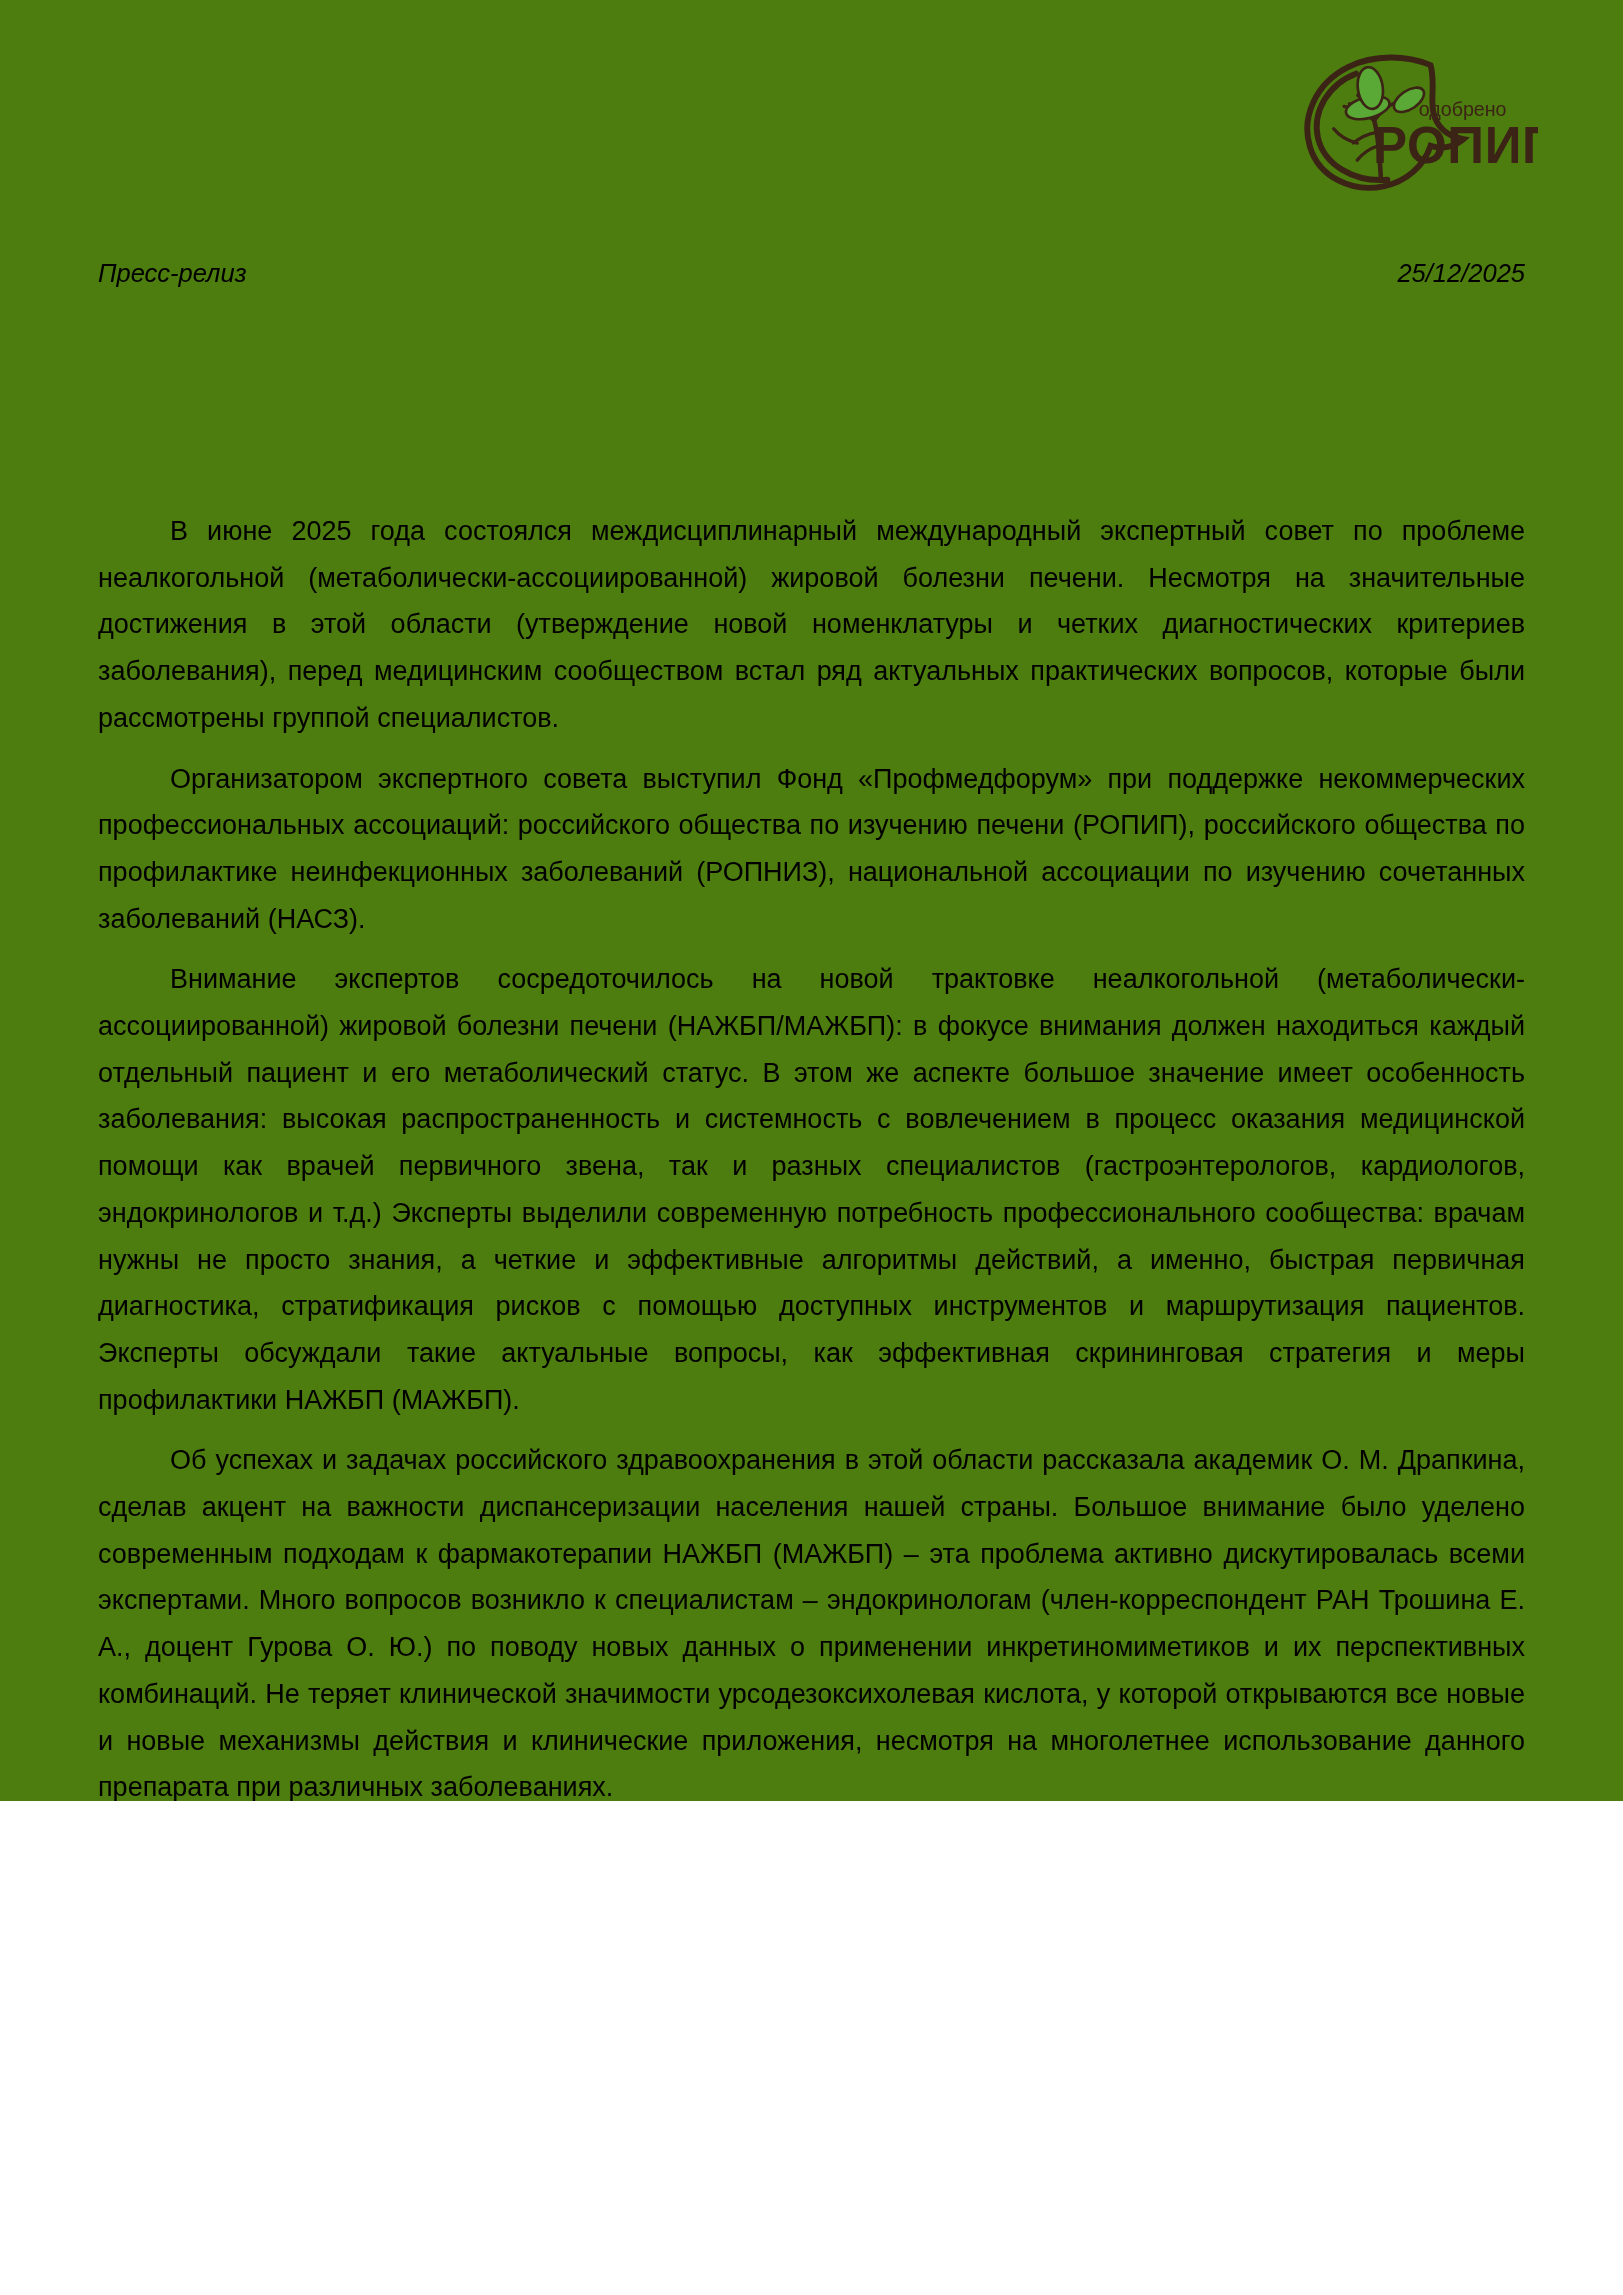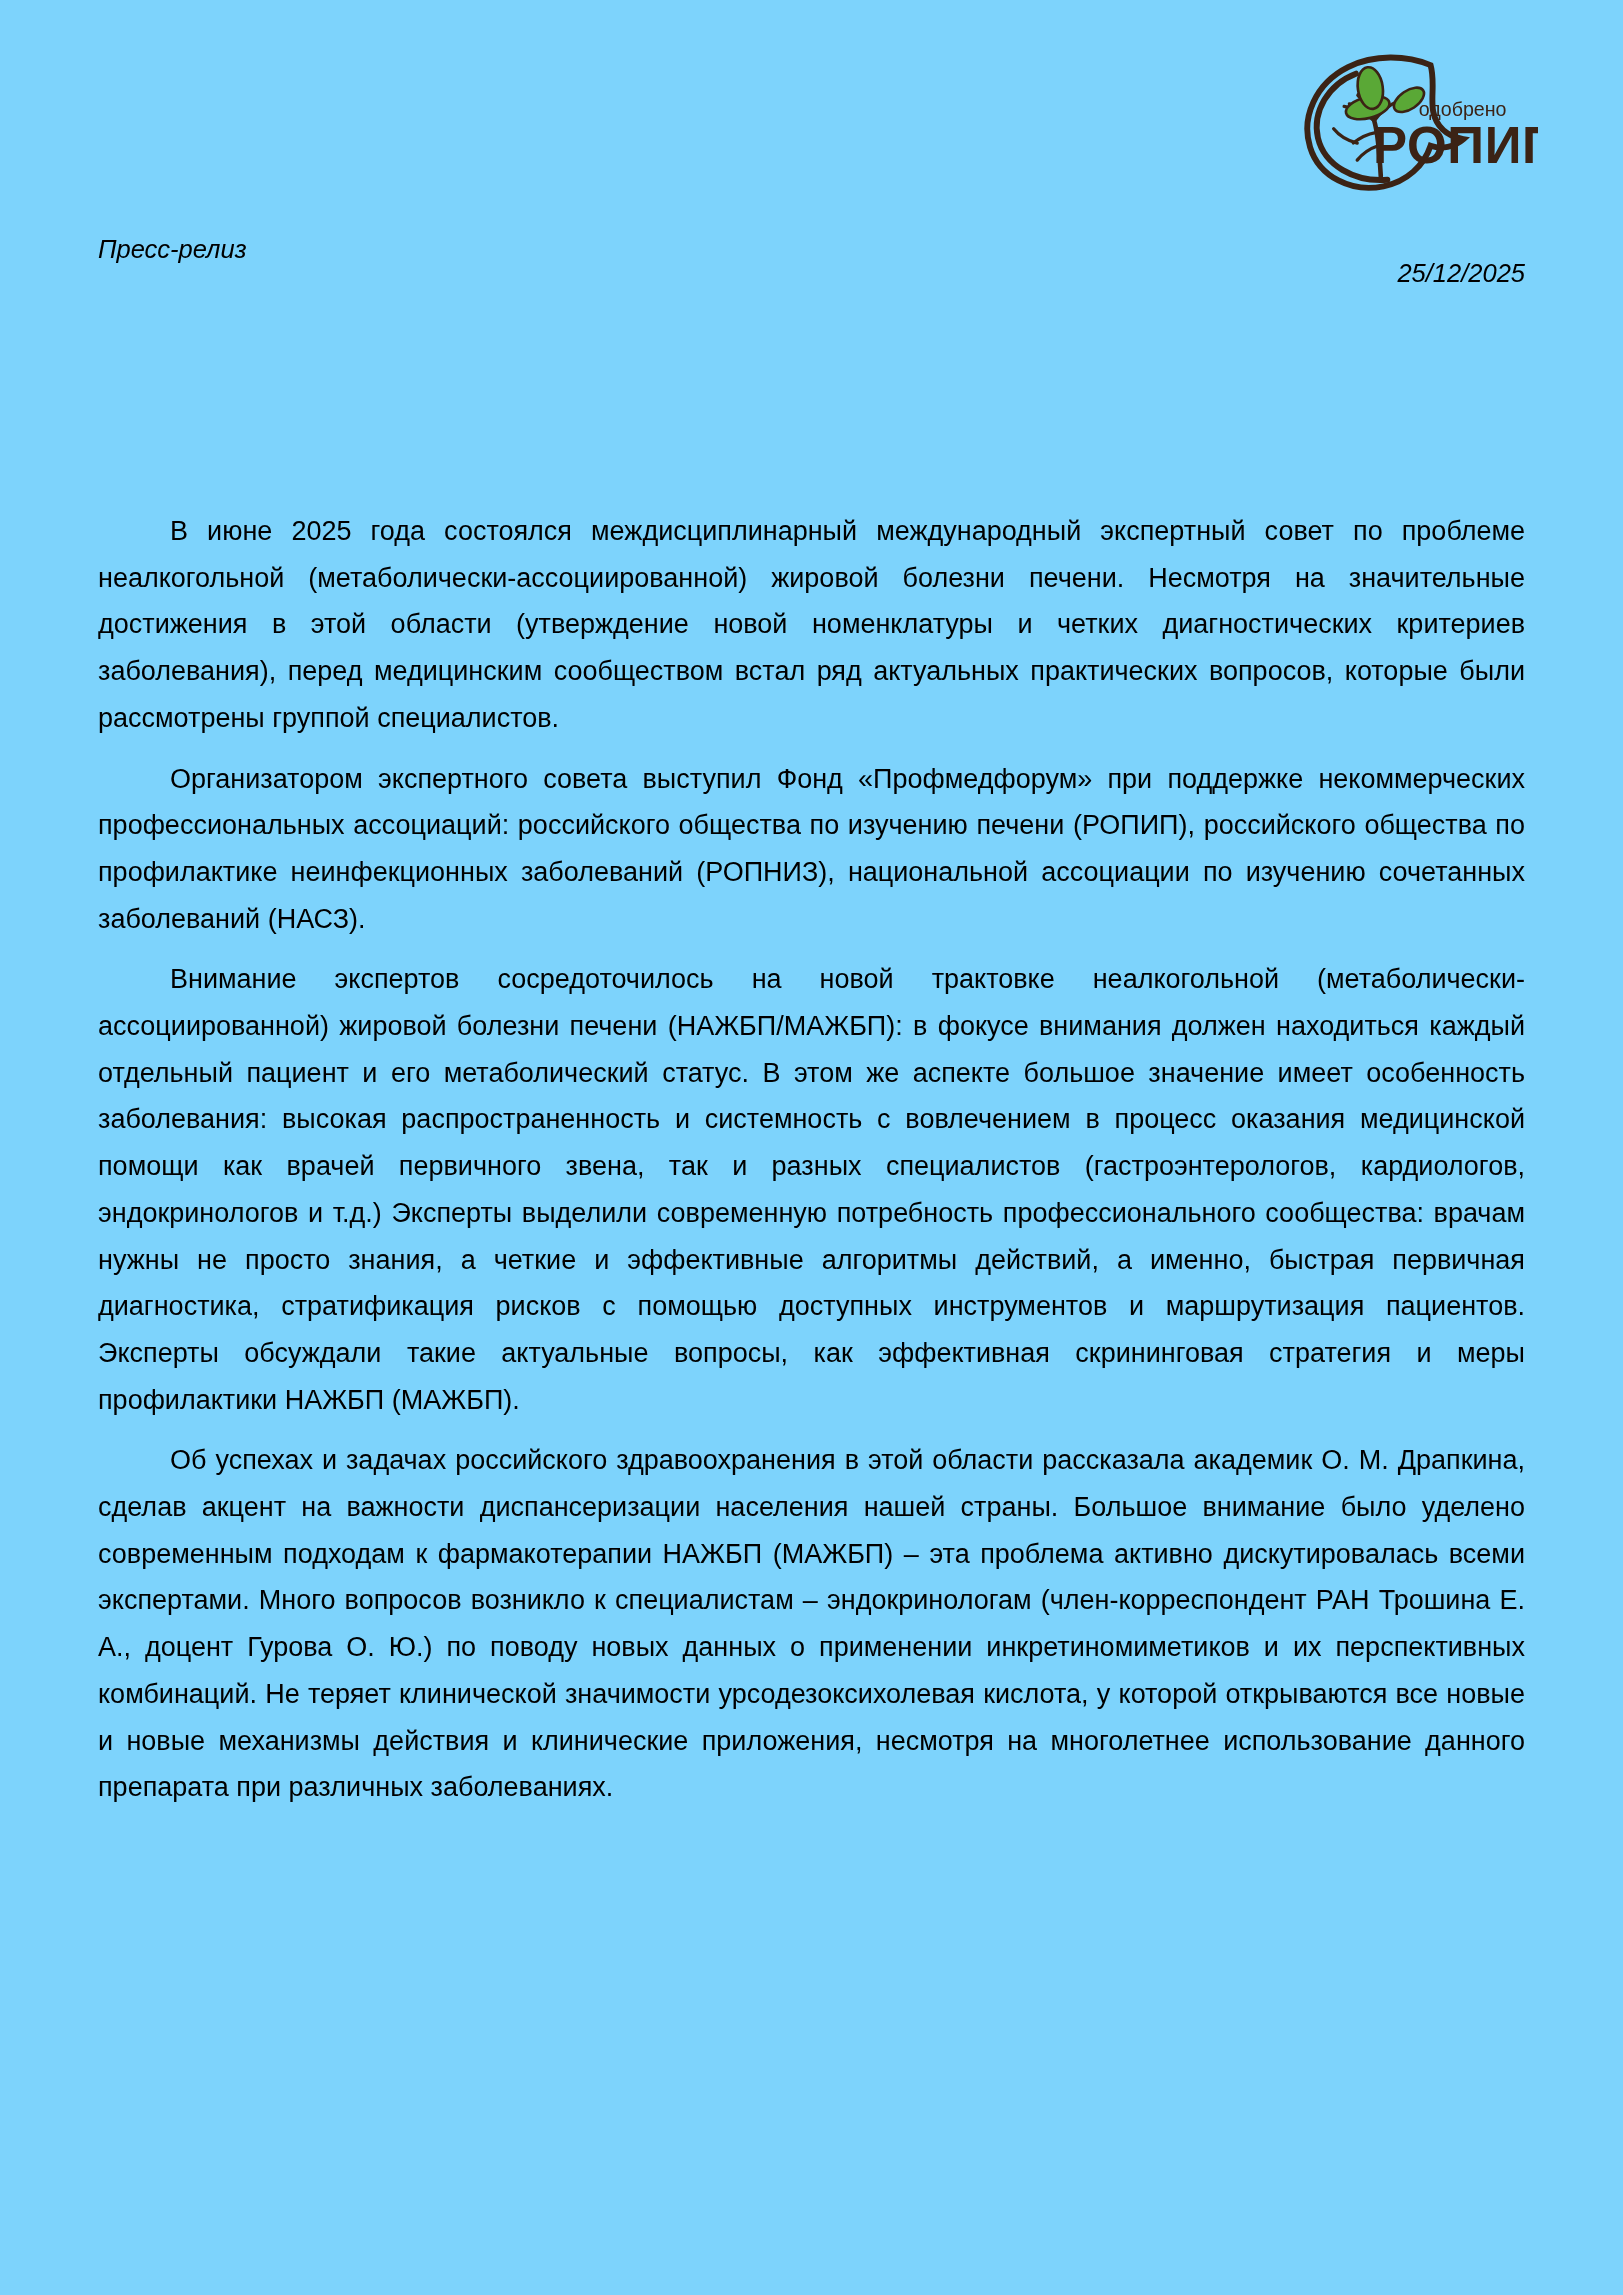--- a/index.html
+++ b/index.html
@@ -3,22 +3,22 @@
 <meta charset="utf-8">
 <style>
   html, body {
     margin: 0;
     padding: 0;
     background: #ffffff;
   }
   .page {
     position: relative;
     width: 1623px;
-    height: 2295px;
-    background: #7dd3fc;
+    height: 1801px;
+    background: #4d7c0f;
     box-sizing: border-box;
     font-family: "Liberation Sans", sans-serif;
     color: #000000;
     overflow: hidden;
   }
 
   
   .logo-block {
     position: absolute;
     top: 29px;
@@ -29,21 +29,21 @@
   .logo-svg { display: block; width: 262px; height: 164px; }
 
   
   .header-row {
     position: absolute;
     top: 211px;
     left: 98px;
     right: 98px;
     display: flex;
     justify-content: space-between;
-    align-items: center;
+    align-items: flex-end;
     font-style: italic;
     font-size: 25.5px;
     line-height: 1.1;
   }
   .header-left { text-align: left; }
   .header-right { text-align: right; margin-top: 48px; }
 
   
   .doc-title {
     position: absolute;

